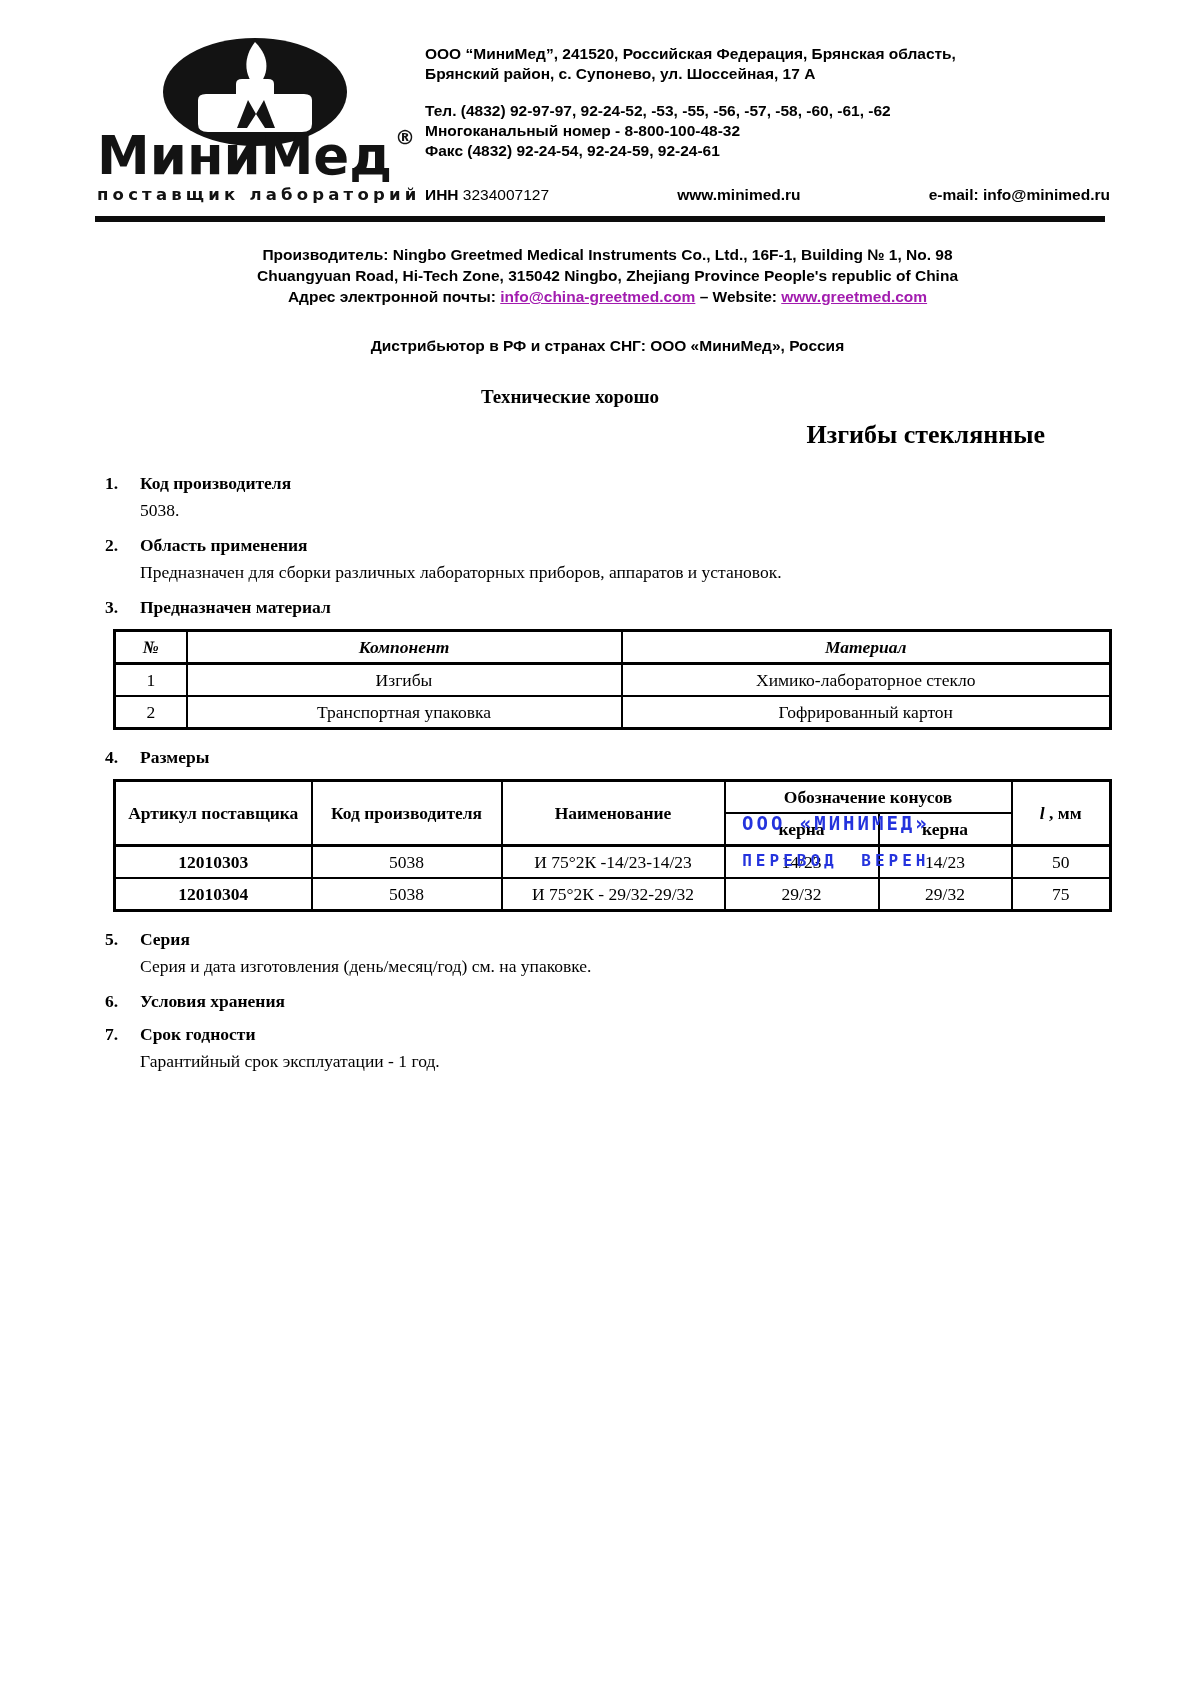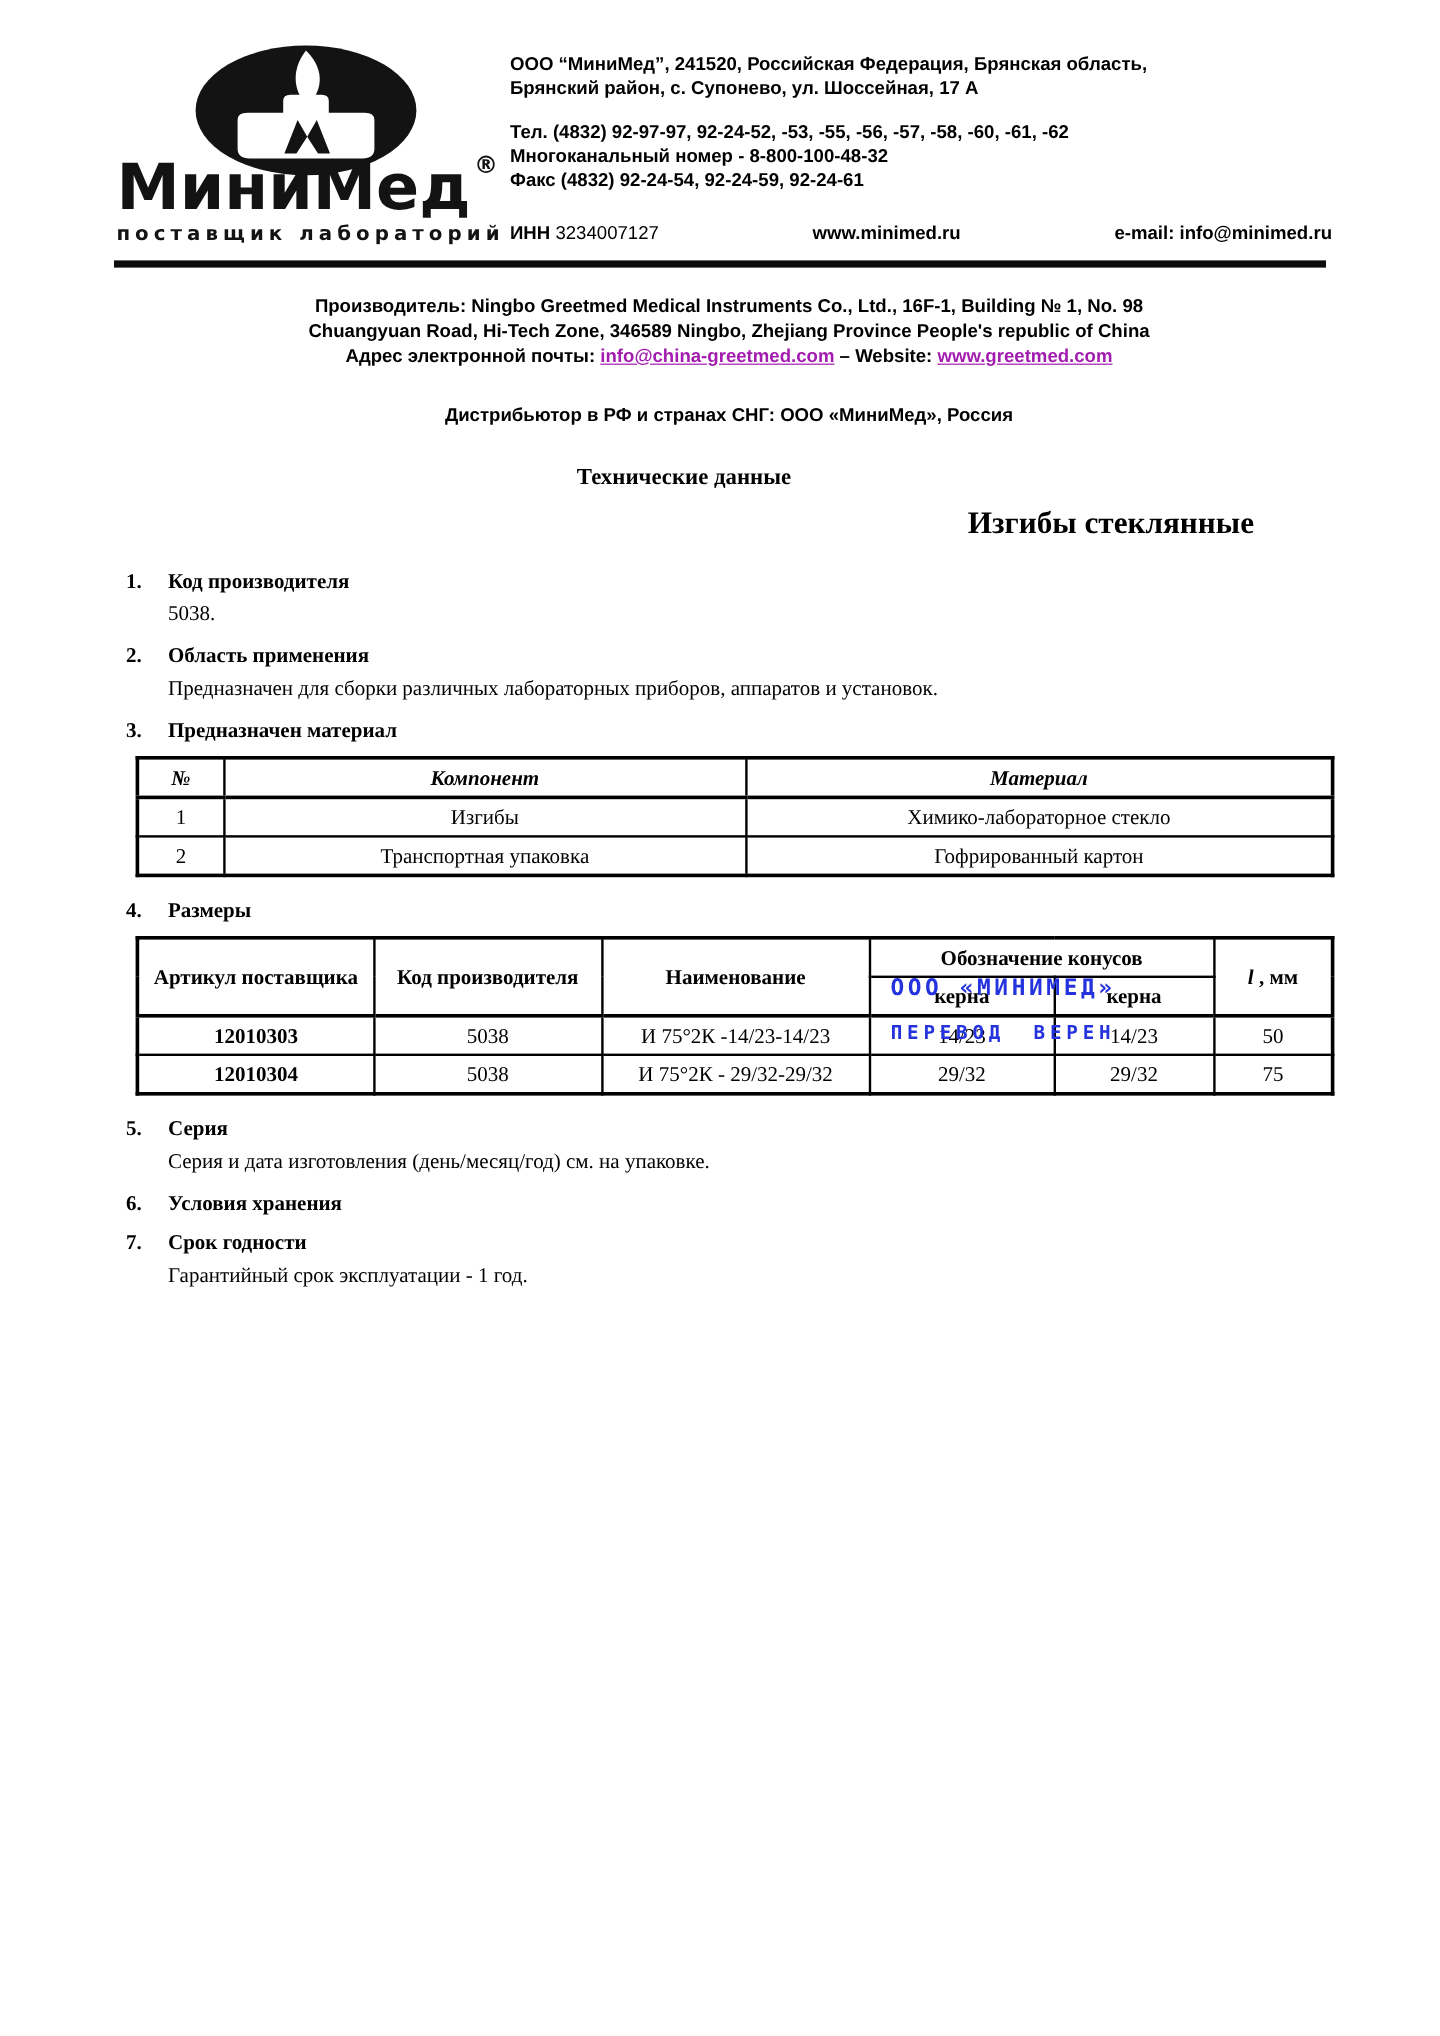--- a/index.html
+++ b/index.html
@@ -91,29 +91,29 @@
         <span>e-mail: info@minimed.ru</span>
       </div>
     </div>
   </div>
 
   <div class="divider"></div>
 
   <div class="manu-header">
     <div class="manu-text">
       <div>Производитель: Ningbo Greetmed Medical Instruments Co., Ltd., 16F-1, Building № 1, No. 98</div>
-      <div>Chuangyuan Road, Hi-Tech Zone, 346589 Ningbo, Zhejiang Province People's republic of China</div>
+      <div>Chuangyuan Road, Hi-Tech Zone, 315042 Ningbo, Zhejiang Province People's republic of China</div>
       <div>
         <span>Адрес электронной почты: </span><a href="#" class="blue-link">info@china-greetmed.com</a><span> – Website: </span><a href="#" class="blue-link">www.greetmed.com</a>
       </div>
       <div class="manu-distrib">Дистрибьютор в РФ и странах СНГ: ООО «МиниМед», Россия</div>
     </div>
   </div>
 
-  <div class="subtitle">Технические данные</div>
+  <div class="subtitle">Технические хорошо</div>
   <div class="doc-title">Изгибы стеклянные</div>
 
   <div class="sections">
 
     <div class="sec">
       <div class="sec-head">
           <span class="sec-num">1.</span>
           <span class="sec-title">Код производителя</span>
         </div>
       <div class="sec-body">5038.</div>

